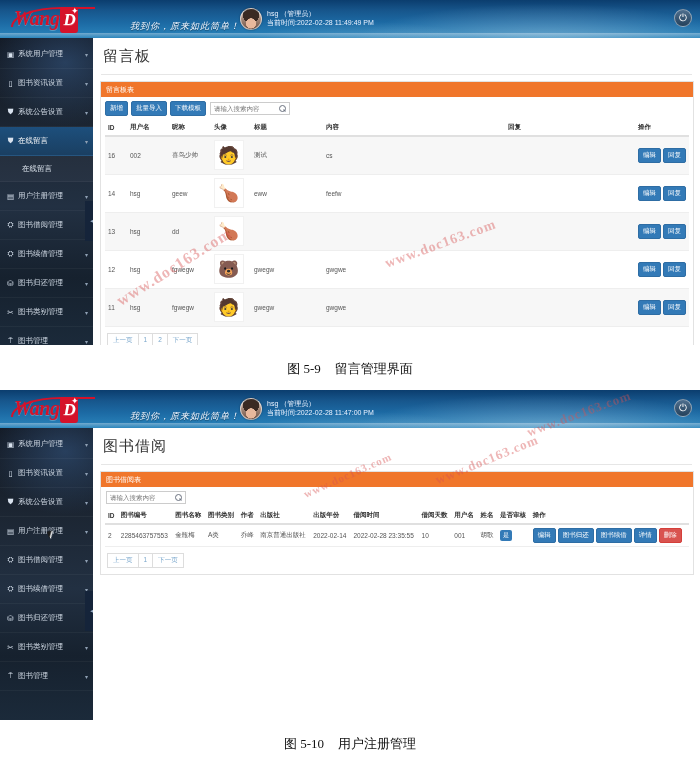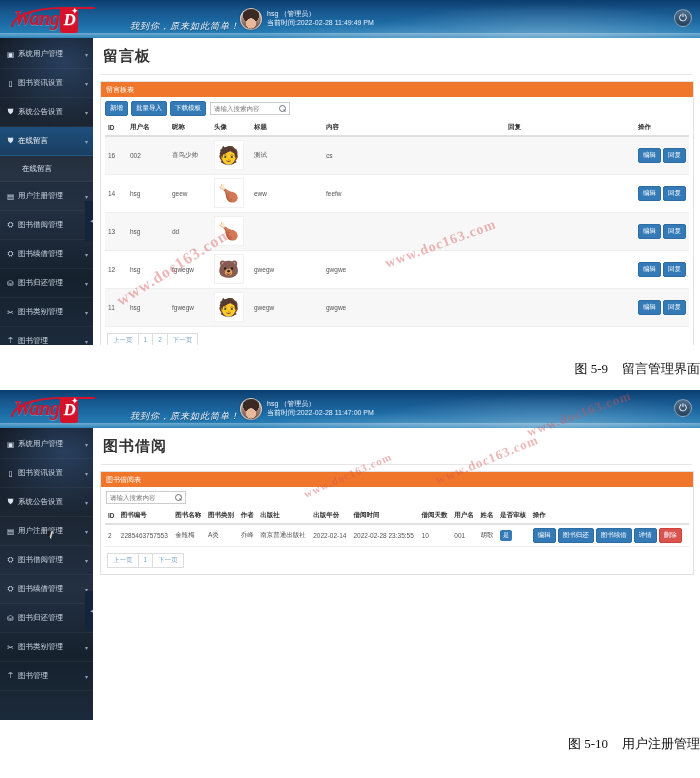--- a/index.html
+++ b/index.html
@@ -147,21 +147,21 @@
     width: 0; height: 0; z-index: 40;
     border-left: 5px solid #1b1b1b;
     border-bottom: 7px solid transparent;
     transform: rotate(-20deg);
     filter: drop-shadow(1px 1px 0 #fff);
   }
 
   
   .content { flex: 1; background: #fff; position: relative; overflow: hidden; }
   .page-title {
-    font-size: 15px; font-weight: bold; color: #333;
+    font-size: 15px; font-weight: normal; color: #333;
     padding: 9px 0 8px 10px;
     letter-spacing: 1px;
   }
   .divider { border-top: 1px solid #e6e6e6; margin: 0 8px; }
 
   .panel { margin: 6px 6px 0 7px; border: 1px solid #e2e2e2; background:#fff; }
   .panel-head {
     height: 15px; background: #f0762b;
     color: #fff; font-size: 7px;
     display: flex; align-items: center; padding-left: 5px;
@@ -243,21 +243,21 @@
     white-space: nowrap; pointer-events: none;
   }
   .wm-a { left: 382px; top: 236px; font-size: 14px; transform: rotate(-20deg); }
   .wm-b { left: 108px; top: 258px; font-size: 16px; transform: rotate(-32deg); }
   .wm-c { left: 524px; top: 424px; font-size: 13px; transform: rotate(-20deg); }
   .wm-d { left: 432px; top: 470px; font-size: 13px; transform: rotate(-22deg); }
   .wm-e { left: 300px; top: 487px; font-size: 11px; transform: rotate(-24deg); }
 
   
   .caption {
-    text-align: right;
+    text-align: center;
     font-family: "Liberation Serif","DejaVu Serif",serif;
     font-size: 13px; color: #111;
     padding: 15px 0 12px 0;
   }
   .caption .gap { display:inline-block; width: 14px; }
 </style>
 </head>
 <body>
 
 <div class="shot shot-1">

